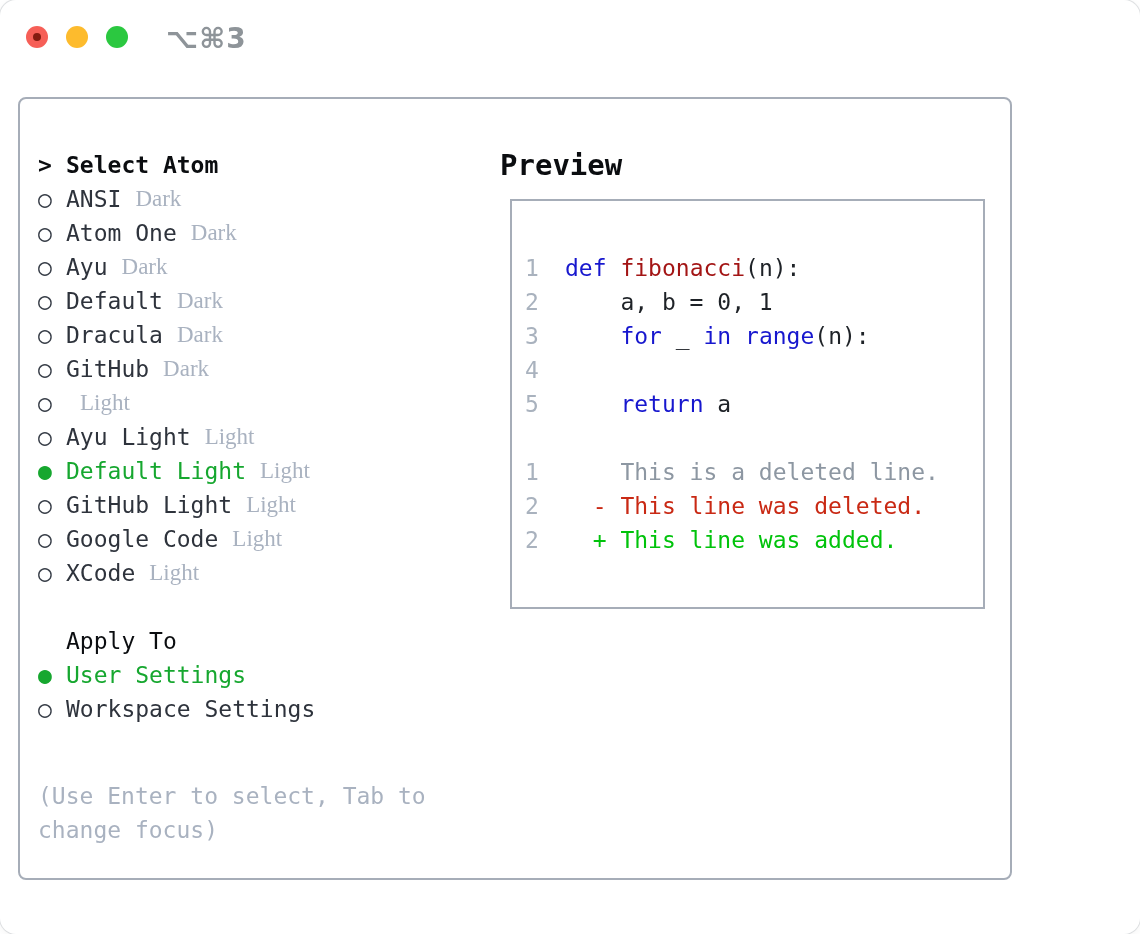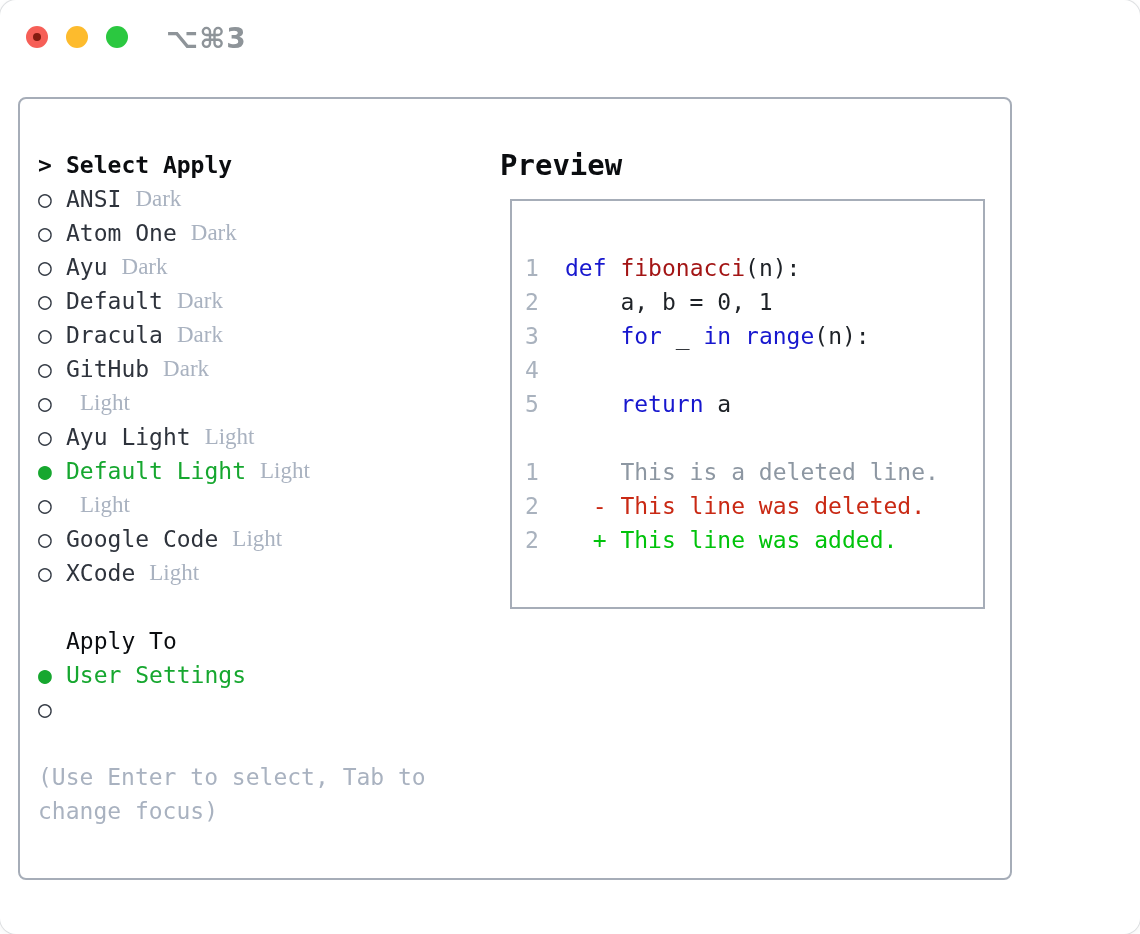--- a/index.html
+++ b/index.html
@@ -38,21 +38,21 @@
   .left-col{position:absolute;left:38px;top:148px;font-size:23px;line-height:34px;color:var(--c-text);}
   .row{display:flex;height:34px;white-space:pre;}
   .marker{display:inline-block;width:28px;flex:0 0 28px;color:#3a404a;}
   .row.header .marker{color:var(--c-heading);font-weight:bold;}
   .row.header .hdr-text{color:var(--c-heading);font-weight:bold;}
   .row.item .variant{margin-left:14px;color:var(--c-muted);font-family:Liberation Serif, serif;}
   .row.item.selected .marker{color:var(--c-green);}
   .row.item.selected .name{color:var(--c-green);}
   .row.spacer{height:34px;}
   .row.subheader .sub-text{color:var(--c-heading);}
-  .hint{width:420px;color:var(--c-muted);font-size:23px;line-height:34px;}
+  .hint{width:420px;color:var(--c-muted);font-size:23px;line-height:34px;margin-top:19px;}
   
   .preview-label{position:absolute;left:500px;top:148px;font-size:29px;line-height:34px;
                  font-weight:bold;color:var(--c-heading);}
   .preview-box{position:absolute;left:510px;top:199px;width:475px;height:410px;
                border:2px solid var(--c-border);background:#fff;box-sizing:border-box;
                padding:50px 0 0 13px;overflow:hidden;}
   .pline{display:flex;height:34px;font-size:23px;line-height:34px;white-space:pre;color:#1e2227;}
   .pline .num{display:inline-block;width:40px;flex:0 0 40px;color:var(--c-linenum);}
   .tok-kw{color:var(--c-kw);}
   .tok-fn{color:var(--c-fn);}
@@ -70,43 +70,43 @@
     <div class="tl tl-close"></div>
     <div class="tl tl-min"></div>
     <div class="tl tl-zoom"></div>
     <div class="win-title">⌥⌘3</div>
   </div>
 
   <div class="main-box"></div>
 
   <div class="left-col">
     <div class="row header">
-      <span class="marker">&gt;</span><span class="hdr-text">Select Apply</span>
+      <span class="marker">&gt;</span><span class="hdr-text">Select Atom</span>
     </div>
     <div id="theme-list">
         <div class="row item"><span class="marker">○</span><span class="name">ANSI</span><span class="variant">Dark</span></div>
         <div class="row item"><span class="marker">○</span><span class="name">Atom One</span><span class="variant">Dark</span></div>
         <div class="row item"><span class="marker">○</span><span class="name">Ayu</span><span class="variant">Dark</span></div>
         <div class="row item"><span class="marker">○</span><span class="name">Default</span><span class="variant">Dark</span></div>
         <div class="row item"><span class="marker">○</span><span class="name">Dracula</span><span class="variant">Dark</span></div>
         <div class="row item"><span class="marker">○</span><span class="name">GitHub</span><span class="variant">Dark</span></div>
         <div class="row item"><span class="marker">○</span><span class="variant">Light</span></div>
         <div class="row item"><span class="marker">○</span><span class="name">Ayu Light</span><span class="variant">Light</span></div>
         <div class="row item selected"><span class="marker">●</span><span class="name">Default Light</span><span class="variant">Light</span></div>
-        <div class="row item"><span class="marker">○</span><span class="variant">Light</span></div>
+        <div class="row item"><span class="marker">○</span><span class="name">GitHub Light</span><span class="variant">Light</span></div>
         <div class="row item"><span class="marker">○</span><span class="name">Google Code</span><span class="variant">Light</span></div>
         <div class="row item"><span class="marker">○</span><span class="name">XCode</span><span class="variant">Light</span></div>
       </div>
     <div class="row spacer"></div>
     <div class="row subheader">
       <span class="marker"></span><span class="sub-text">Apply To</span>
     </div>
     <div id="apply-list">
         <div class="row item selected"><span class="marker">●</span><span class="name">User Settings</span></div>
-        <div class="row item"><span class="marker">○</span></div>
+        <div class="row item"><span class="marker">○</span><span class="name">Workspace Settings</span></div>
       </div>
     <div class="row spacer"></div>
     <div class="hint">(Use Enter to select, Tab to change focus)</div>
   </div>
 
   <div class="preview-label">Preview</div>
 
   <div class="preview-box" id="preview-box">
       <div class="pline"><span class="num">1</span><span class="tok-kw">def</span><span class="tok-plain"> </span><span class="tok-fn">fibonacci</span><span class="tok-plain">(n):</span></div>
       <div class="pline"><span class="num">2</span><span class="tok-plain">    a, b = 0, 1</span></div>

